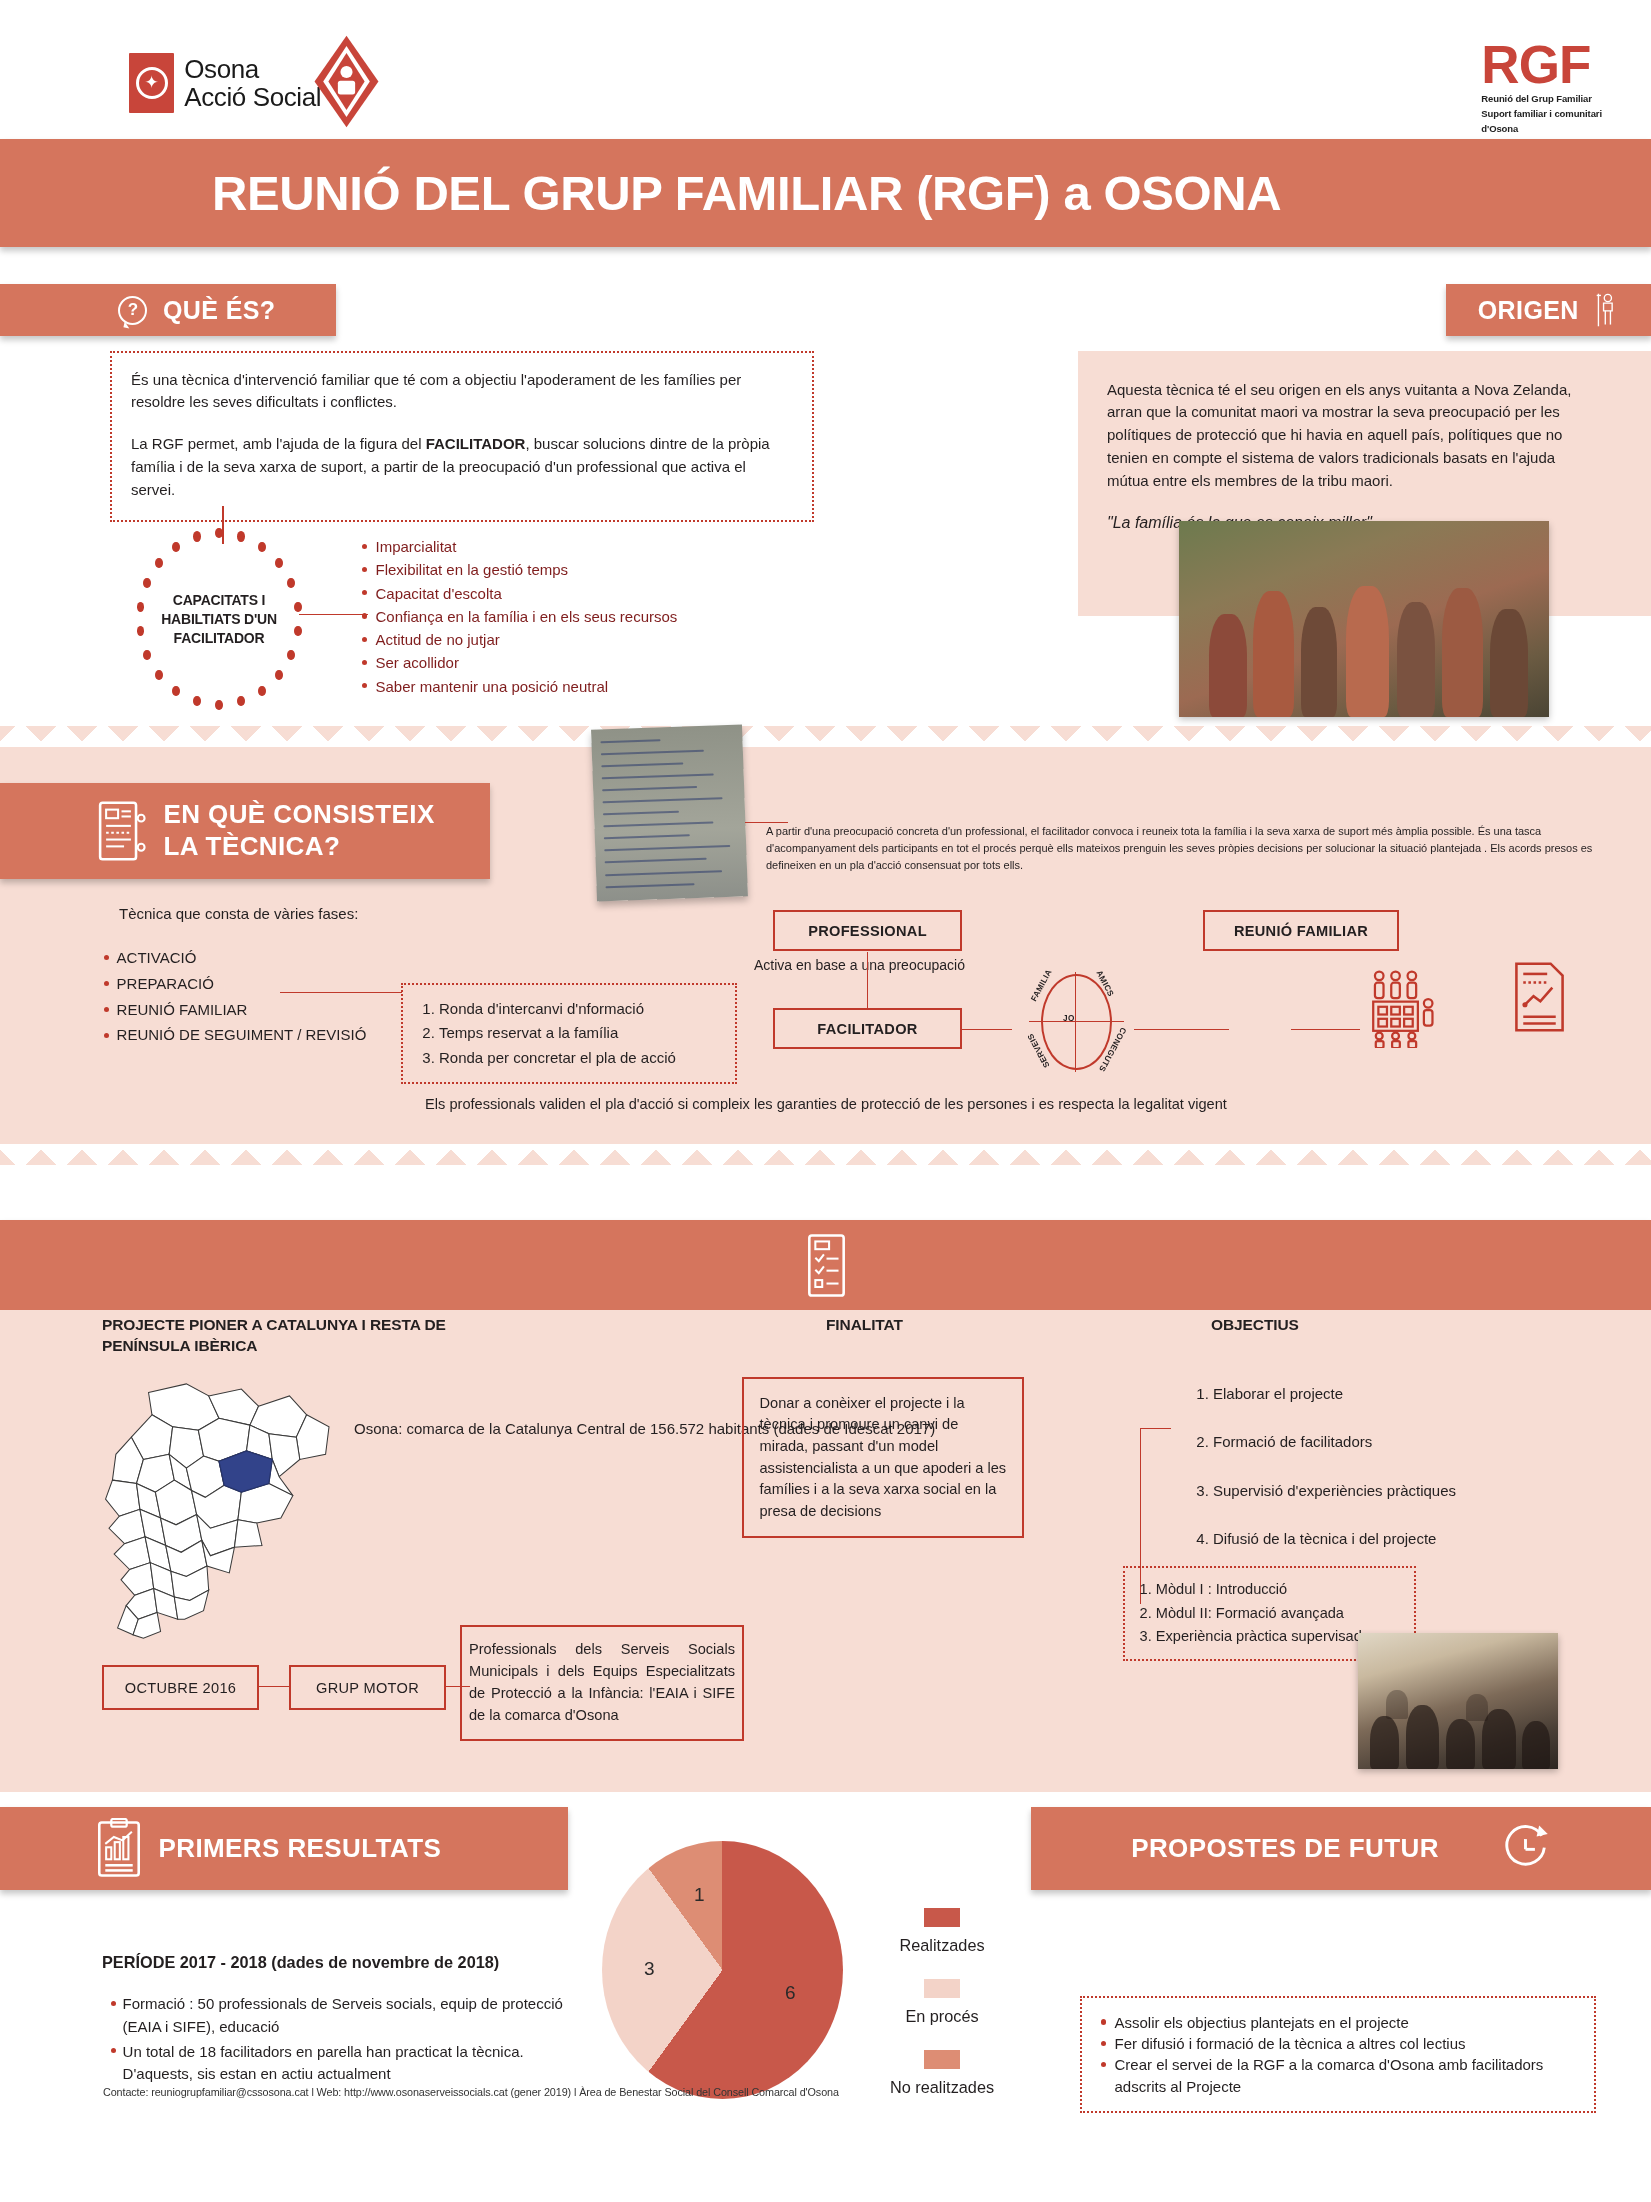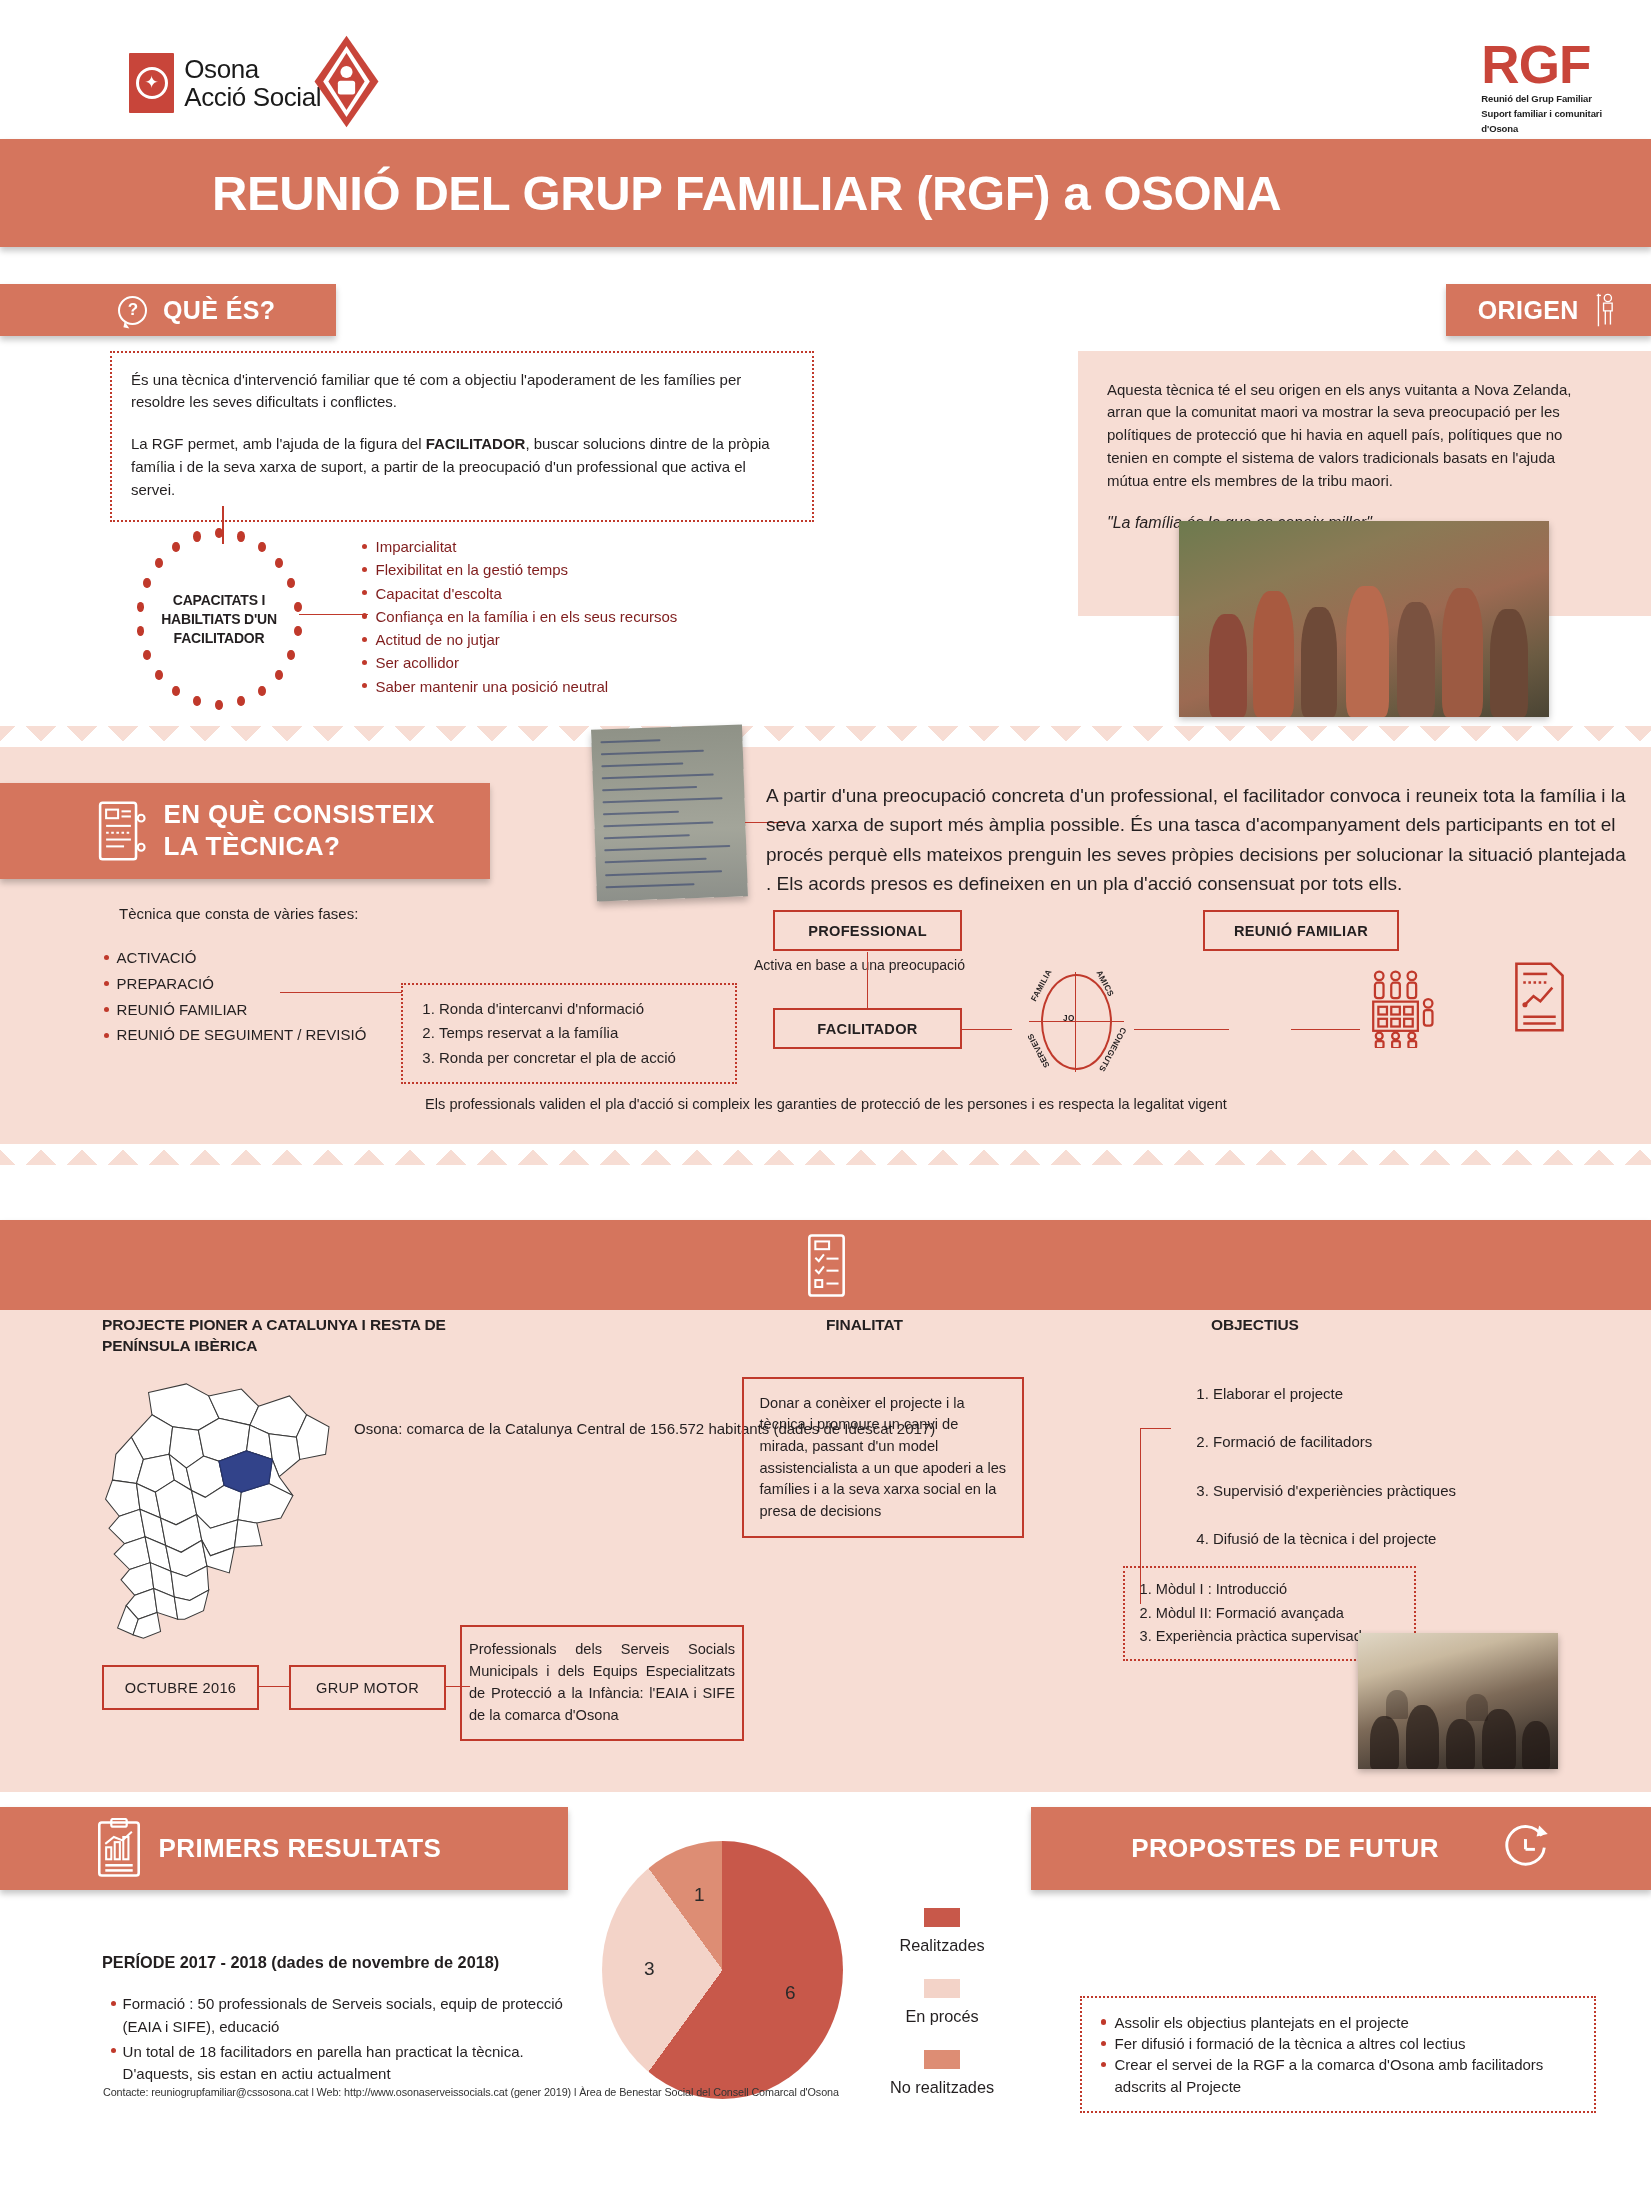--- a/index.html
+++ b/index.html
@@ -141,21 +141,21 @@
 
   .note-photo {
     position:absolute; left:594px; top:727px; width:151px; height:172px;
     background:linear-gradient(180deg,#8f9287 0%, #a3a59a 60%, #8d908a 100%);
     transform:rotate(-2deg); box-shadow:0 4.3px 7.7px rgba(0,0,0,.25);
     overflow:hidden;
   }
   .note-photo .ln { position:absolute; left:8.6px; height:1.7px; background:#2b3a6b; opacity:.55; border-radius:1.7px; }
   .note-link { position:absolute; left:745px; top:822px; width:43px; height:1.4px; background:#c0392b; }
 
-  .tec-para { position:absolute; left:766px; top:781px; width:860px; font-size:19px; line-height:1.55; }
+  .tec-para { position:absolute; left:766px; top:823px; width:860px; font-size:11px; line-height:1.55; }
 
   .rbox {
     position:absolute; border:2.6px solid #c0392b; display:flex; align-items:center; justify-content:center;
     font-size:14.6px; font-weight:700; letter-spacing:0.3px; background:transparent;
   }
   .box-prof { left:773px; top:910px; width:189px; height:41px; }
   .box-fac  { left:773px; top:1008px; width:189px; height:41px; }
   .box-reu  { left:1203px; top:910px; width:196px; height:41px; }
   .activa { position:absolute; left:754px; top:957px; font-size:14px; }
   .v-conn { position:absolute; left:867px; top:952px; width:1.4px; height:57px; background:#c0392b; }

